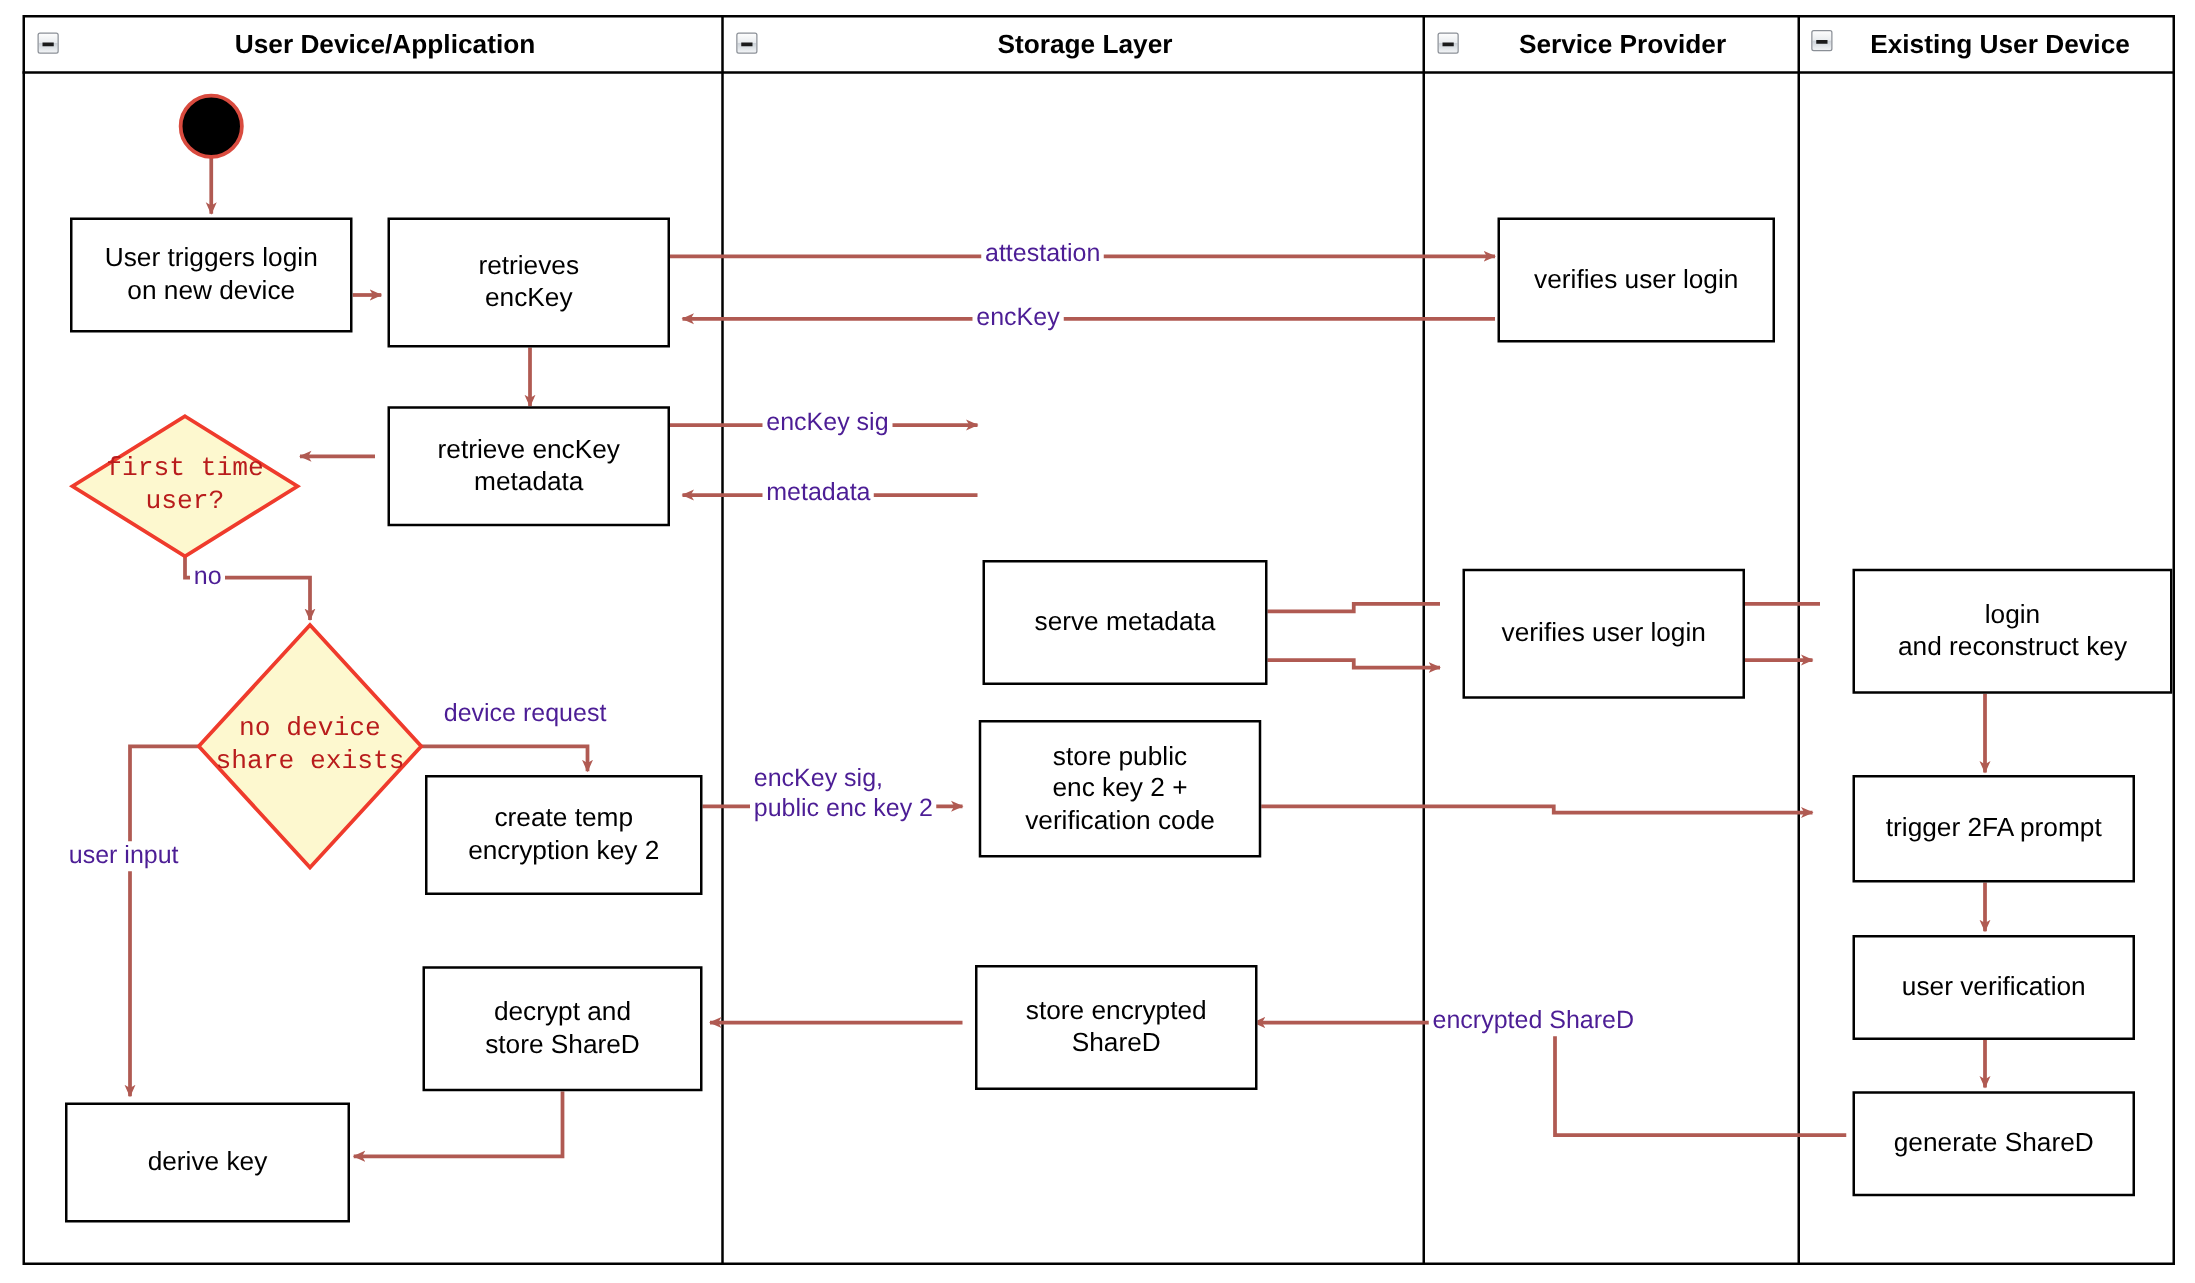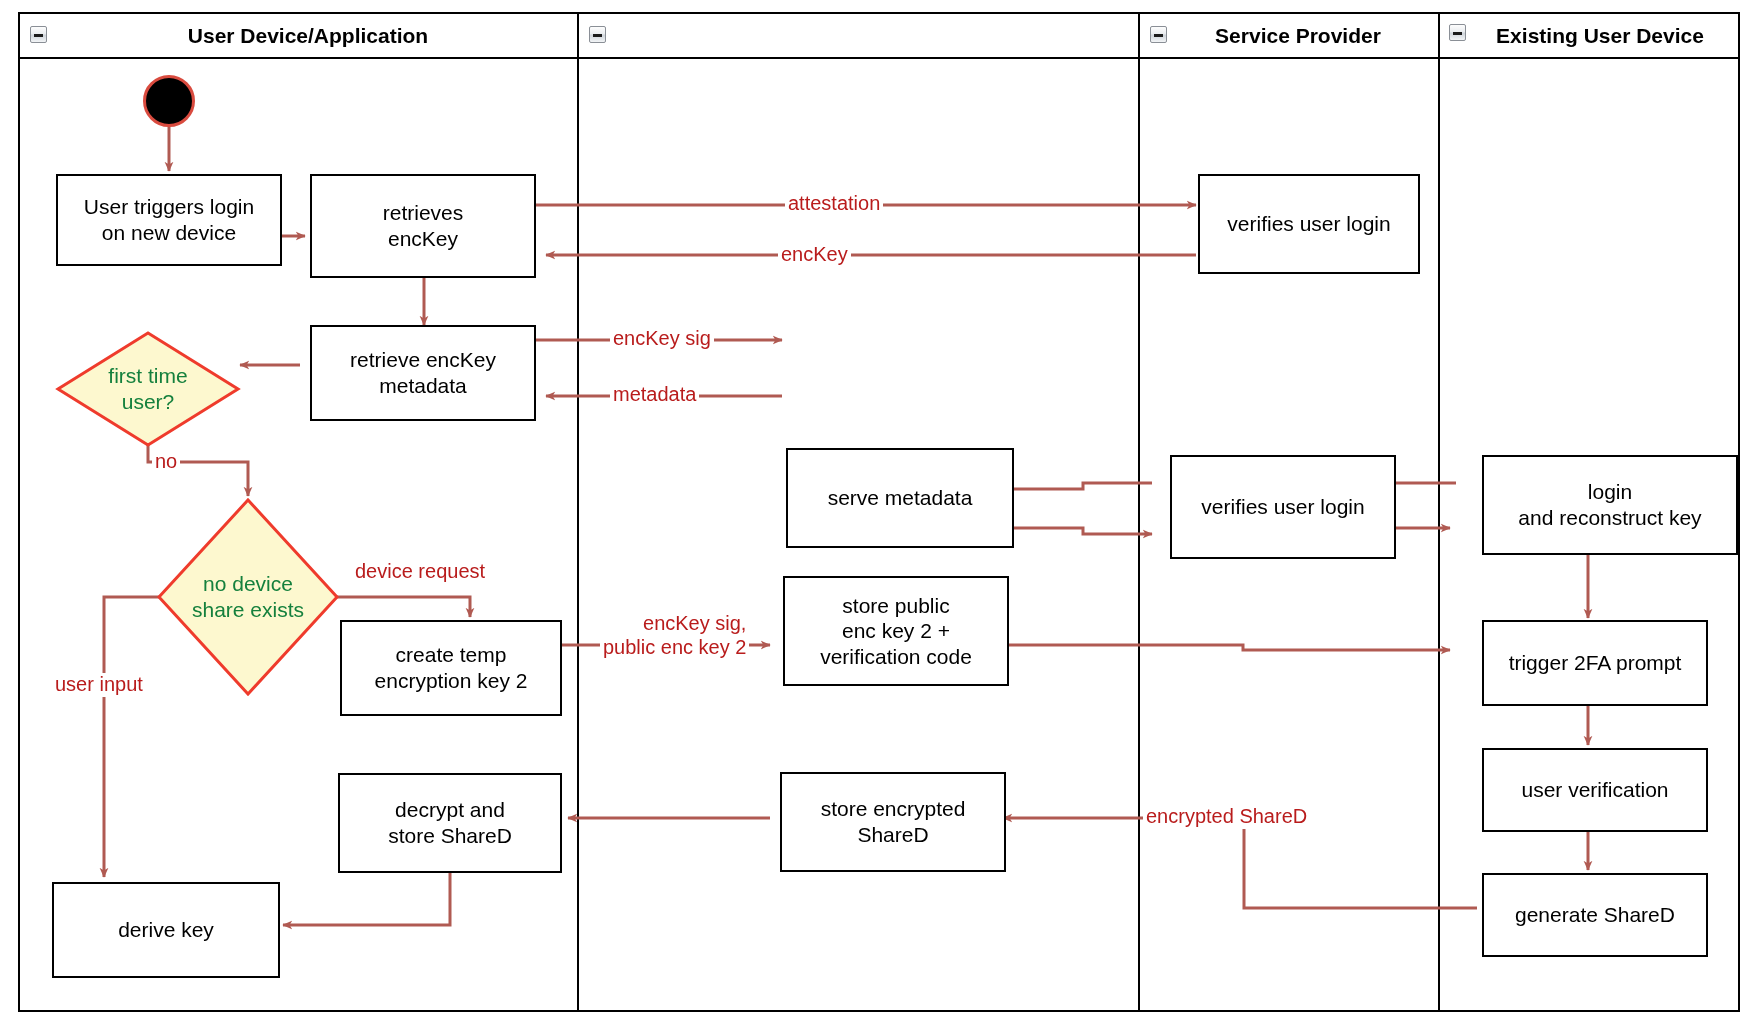--- a/index.html
+++ b/index.html
@@ -93,34 +93,34 @@
     position: absolute;
     left: 0;
     top: 0;
     width: 100%;
     height: 100%;
     display: flex;
     align-items: center;
     justify-content: center;
     text-align: center;
     font-size: 21px;
-    color: #15803d;
+    color: #b91c1c;
     line-height: 1.22;
-    font-family: Liberation Sans, sans-serif;
+    font-family: Liberation Mono, monospace;
     pointer-events: none;
   }
   
   .edge-label {
     position: absolute;
     font-size: 20px;
-    color: #b91c1c;
+    color: #4c1d95;
     background: #ffffff;
     padding: 0 3px;
     white-space: pre;
-    text-align: right;
+    text-align: left;
     line-height: 1.18;
     font-family: "Liberation Sans", sans-serif;
   }
   svg.wires {
     position: absolute;
     left: 0;
     top: 0;
     width: 1756px;
     height: 1026px;
     pointer-events: none;
@@ -136,20 +136,21 @@
   <div class="lane-header-sep" style="left:18px; top:57px; width:1722px;"></div>
 
   <div class="lane-col" style="left:577px; top:12px; height:1000px;"></div>
   <div class="lane-col" style="left:1138px; top:12px; height:1000px;"></div>
   <div class="lane-col" style="left:1438px; top:12px; height:1000px;"></div>
 
   <div class="collapse-icon" style="left:30px; top:26px;"></div>
   <div class="lane-title" style="left:48px; top:25px; width:520px;">User Device/Application</div>
 
   <div class="collapse-icon" style="left:589px; top:26px;"></div>
+  <div class="lane-title" style="left:606px; top:25px; width:524px;">Storage Layer</div>
 
   <div class="collapse-icon" style="left:1150px; top:26px;"></div>
   <div class="lane-title" style="left:1167px; top:25px; width:262px;">Service Provider</div>
 
   <div class="collapse-icon" style="left:1449px; top:24px;"></div>
   <div class="lane-title" style="left:1466px; top:25px; width:268px;">Existing User Device</div>
 
   <svg class="wires" viewBox="0 0 1756 1026">
     <defs>
       <marker id="ah" markerWidth="11" markerHeight="11" refX="9.2" refY="5" orient="auto" markerUnits="userSpaceOnUse">

